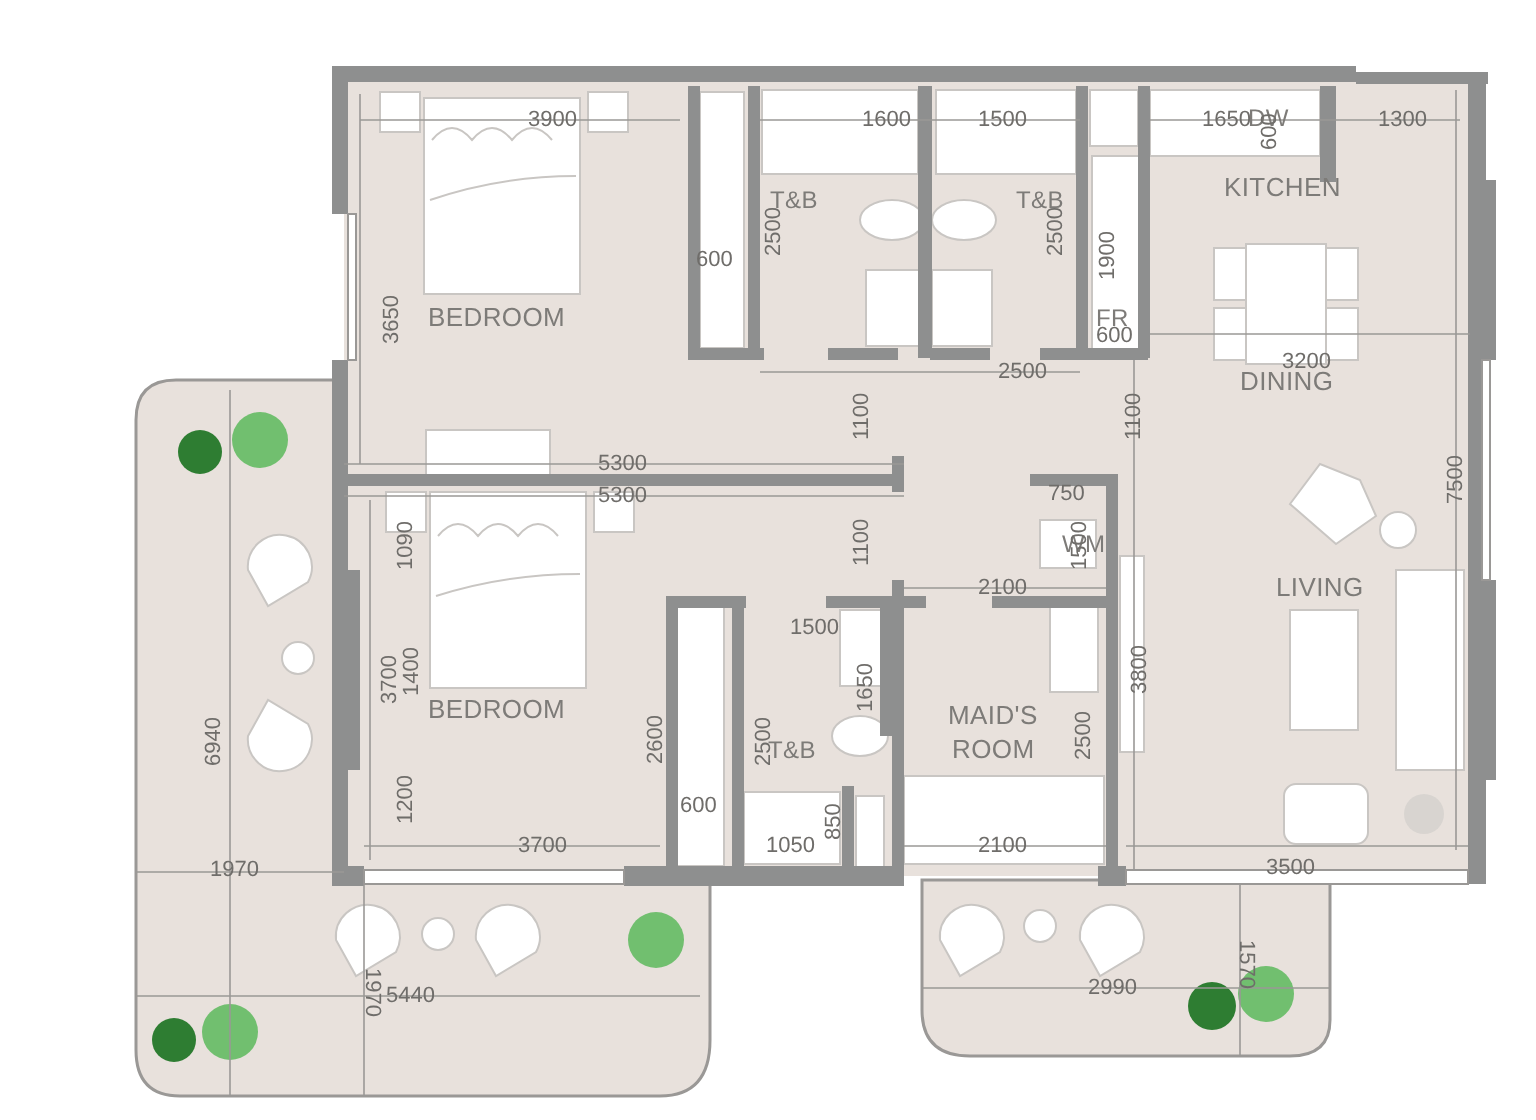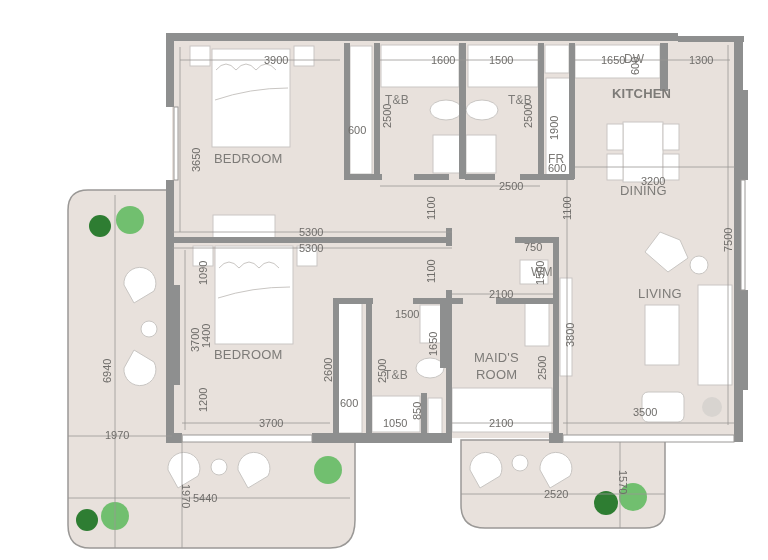--- a/index.html
+++ b/index.html
@@ -165,21 +165,21 @@
     <line x1="620" y1="442" x2="620" y2="528"></line>
   </g>
 </svg>
 
 
 <div class="lbl" style="left:214px;top:151px;">BEDROOM</div>
 <div class="lbl" style="left:214px;top:347px;">BEDROOM</div>
 <div class="lbl room-label-small" style="left:385px;top:93px;">T&amp;B</div>
 <div class="lbl room-label-small" style="left:508px;top:93px;">T&amp;B</div>
 <div class="lbl room-label-small" style="left:384px;top:368px;">T&amp;B</div>
-<div class="lbl" style="left:612px;top:86px;font-weight:bold;">KITCHEN</div>
+<div class="lbl" style="left:612px;top:86px;">KITCHEN</div>
 <div class="lbl" style="left:620px;top:183px;">DINING</div>
 <div class="lbl" style="left:638px;top:286px;">LIVING</div>
 <div class="lbl" style="left:474px;top:350px;text-align:right;">MAID'S</div>
 <div class="lbl" style="left:476px;top:367px;">ROOM</div>
 <div class="lbl room-label-small" style="left:521px;top:265px;padding-left:10px;">WM</div>
 <div class="lbl room-label-small" style="left:548px;top:152px;">FR</div>
 <div class="lbl room-label-small" style="left:624px;top:52px;">DW</div>
 
 
 <div class="dim" style="left:264px;top:54px;">3900</div>
@@ -193,24 +193,24 @@
 <div class="dim" style="left:499px;top:180px;">2500</div>
 <div class="dim" style="left:299px;top:226px;">5300</div>
 <div class="dim" style="left:299px;top:242px;">5300</div>
 <div class="dim" style="left:524px;top:241px;">750</div>
 <div class="dim" style="left:489px;top:288px;">2100</div>
 <div class="dim" style="left:395px;top:308px;">1500</div>
 <div class="dim" style="left:340px;top:397px;">600</div>
 <div class="dim" style="left:383px;top:417px;">1050</div>
 <div class="dim" style="left:259px;top:417px;">3700</div>
 <div class="dim" style="left:489px;top:417px;">2100</div>
-<div class="dim" style="left:633px;top:406px;text-align:center;">3500</div>
+<div class="dim" style="left:633px;top:428px;text-align:center;">3500</div>
 <div class="dim" style="left:105px;top:429px;">1970</div>
 <div class="dim" style="left:193px;top:492px;">5440</div>
-<div class="dim" style="left:544px;top:488px;">2520</div>
+<div class="dim" style="left:544px;top:488px;">2990</div>
 
 
 <div class="dim v" style="left:190px;top:172px;">3650</div>
 <div class="dim v" style="left:381px;top:128px;">2500</div>
 <div class="dim v" style="left:522px;top:128px;">2500</div>
 <div class="dim v" style="left:548px;top:140px;">1900</div>
 <div class="dim v" style="left:629px;top:75px;">600</div>
 <div class="dim v" style="left:425px;top:220px;">1100</div>
 <div class="dim v" style="left:561px;top:220px;">1100</div>
 <div class="dim v" style="left:722px;top:252px;">7500</div>

